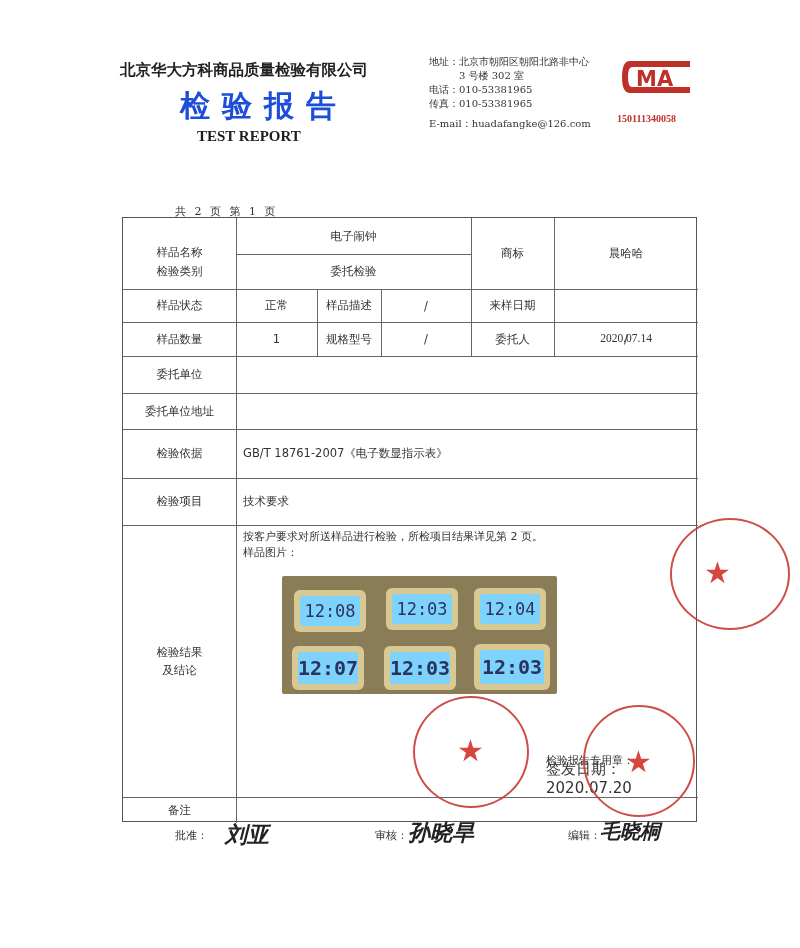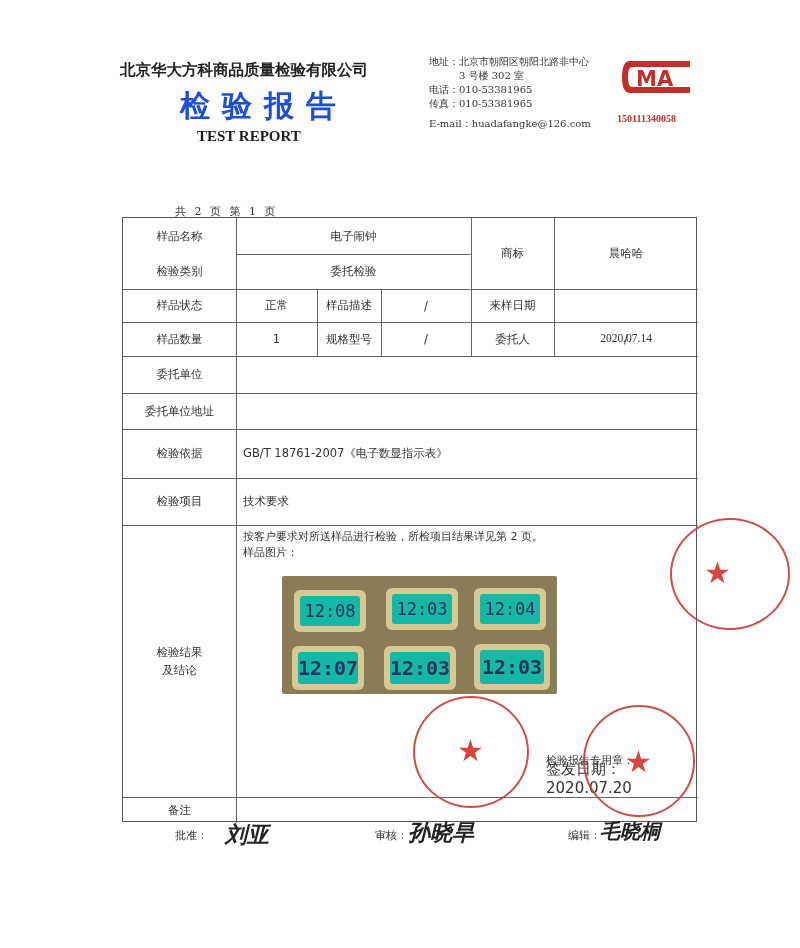--- a/index.html
+++ b/index.html
@@ -17,21 +17,21 @@
 
   .tbl { left:122px; top:217px; width:575px; height:605px; border:1.5px solid #555; box-sizing:border-box; }
   .hl { position:absolute; height:0; border-top:1px solid #666; }
   .vl { position:absolute; width:0; border-left:1px solid #666; }
   .cell { position:absolute; display:flex; align-items:center; font-size:11.5px; color:#333; font-family:"DejaVu Sans", sans-serif; }
   .c { justify-content:center; }
   .l { justify-content:flex-start; padding-left:7px; box-sizing:border-box; }
 
   .photo { left:282px; top:576px; width:275px; height:118px; background:#8a7c56; border-radius:2px; overflow:hidden; }
   .clock { position:absolute; width:72px; height:42px; background:#d8c894; border-radius:6px; }
-  .screen { position:absolute; left:6px; top:6px; right:6px; bottom:6px; background:#14b8a6; border-radius:3px;
+  .screen { position:absolute; left:6px; top:6px; right:6px; bottom:6px; background:#7dd3fc; border-radius:3px;
             display:flex; align-items:center; justify-content:center; font-family:"DejaVu Sans Mono", monospace;
             font-size:17px; color:#2c3260; letter-spacing:0px; }
 
   .stamp { position:absolute; border:2.5px solid #c83b35; border-radius:50%; box-sizing:border-box; opacity:0.9; }
   .star { position:absolute; color:#d3312b; font-size:30px; line-height:30px; }
 
   .sig-label { font-size:11px; color:#333; font-family:"DejaVu Sans", sans-serif; }
   .sig { font-size:22px; color:#222; font-family:"DejaVu Sans", sans-serif; font-style:italic;font-weight:bold; }
 </style>
 </head>
@@ -70,21 +70,21 @@
   <div class="hl" style="left:0; width:575px; top:260px;"></div>
   <div class="hl" style="left:0; width:575px; top:307px;"></div>
   <div class="hl" style="left:0; width:575px; top:579px;"></div>
 
   <div class="vl" style="left:113px; top:0; height:605px;"></div>
   <div class="vl" style="left:348px; top:0; height:138px;"></div>
   <div class="vl" style="left:431px; top:0; height:138px;"></div>
   <div class="vl" style="left:194px; top:71px; height:67px;"></div>
   <div class="vl" style="left:258px; top:71px; height:67px;"></div>
 
-  <div class="cell c" style="left:0; top:0; width:113px; height:36px;">样品名称</div>
+  <div class="cell c" style="left:0; top:16px; width:113px; height:36px;">样品名称</div>
   <div class="cell c" style="left:113px; top:0; width:235px; height:36px;">电子闹钟</div>
   <div class="cell c" style="left:348px; top:0; width:83px; height:71px;">商标</div>
   <div class="cell c" style="left:431px; top:0; width:144px; height:71px;">晨哈哈</div>
   <div class="cell c" style="left:0; top:36px; width:113px; height:35px;">检验类别</div>
   <div class="cell c" style="left:0; top:71px; width:113px; height:33px;">样品状态</div>
 
   <div class="cell c" style="left:113px; top:36px; width:235px; height:35px;">委托检验</div>
   <div class="cell c" style="left:113px; top:71px; width:81px; height:33px;">正常</div>
   <div class="cell c" style="left:194px; top:71px; width:64px; height:33px;">样品描述</div>
   <div class="cell c" style="left:258px; top:71px; width:90px; height:33px;">/</div>

